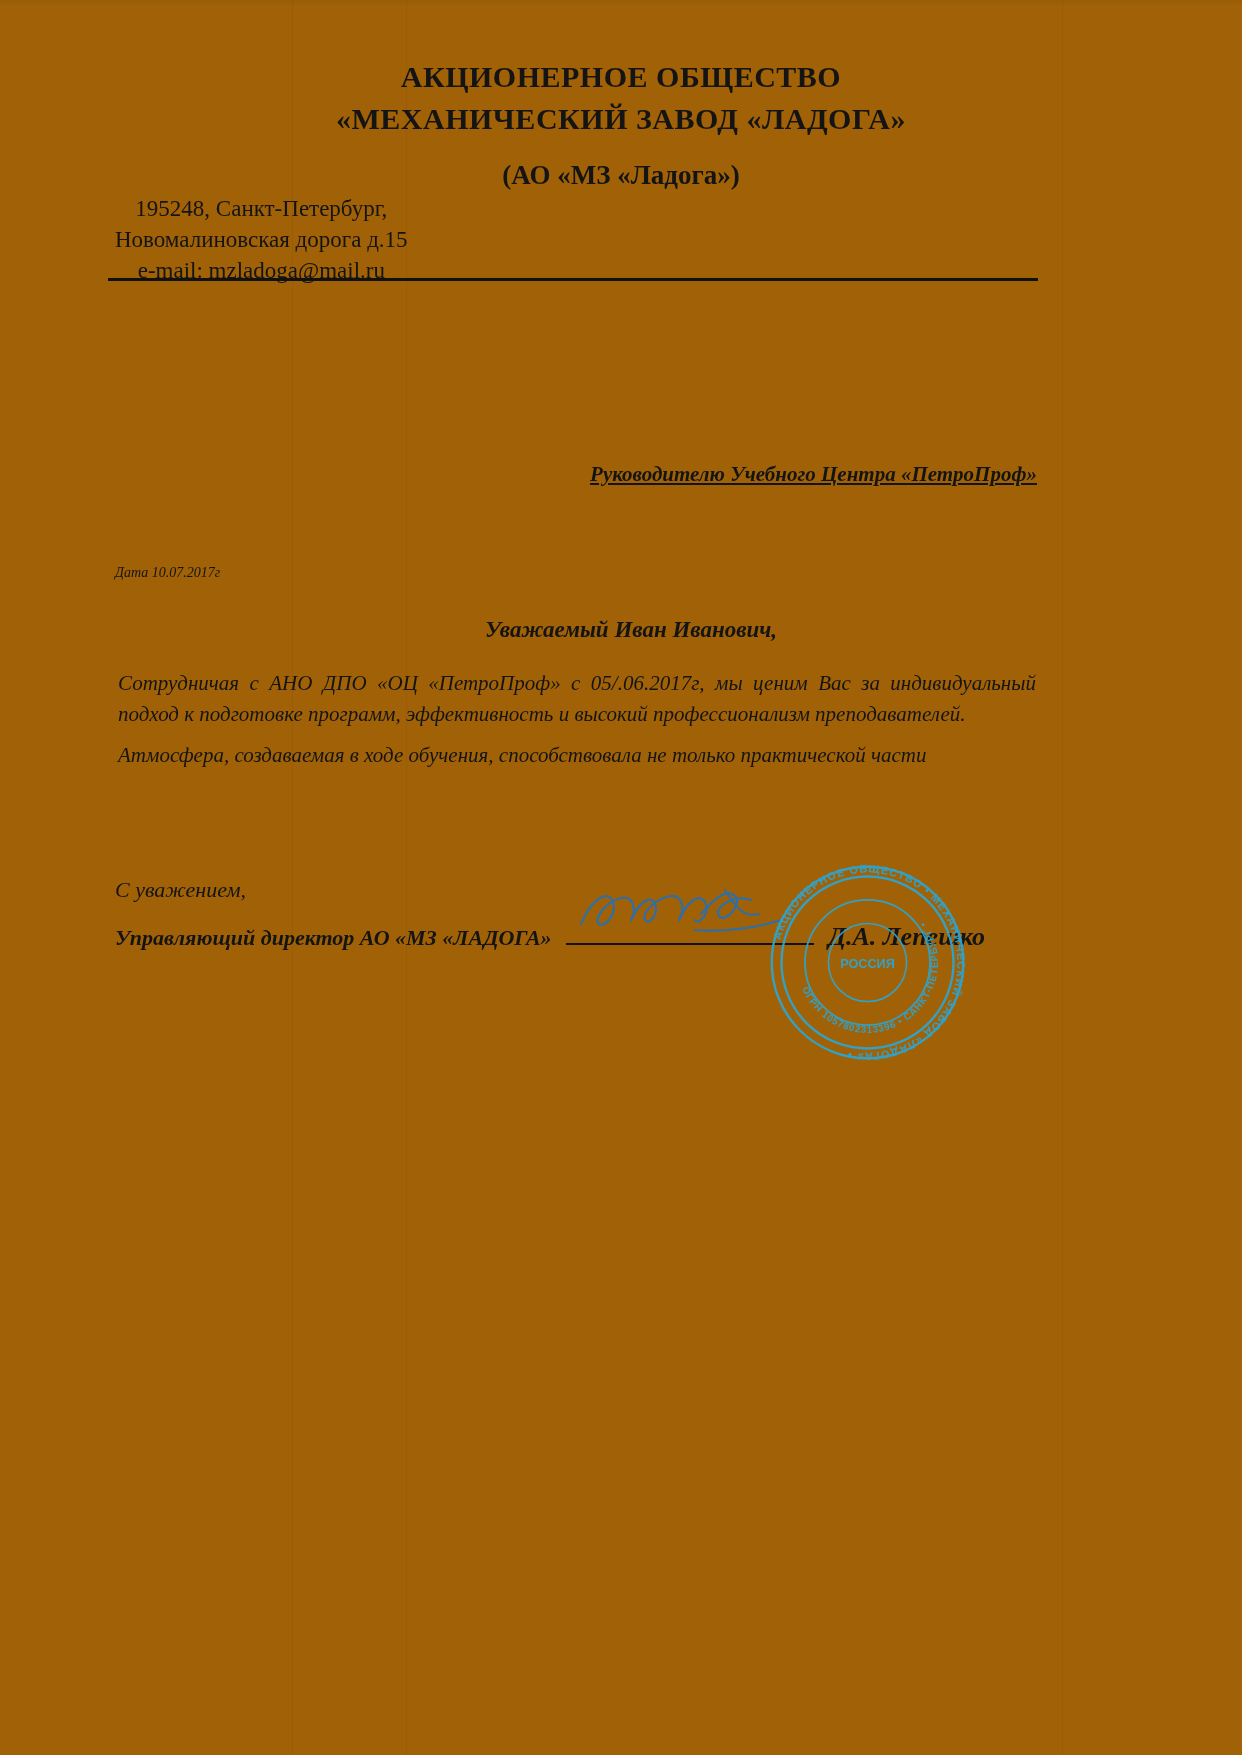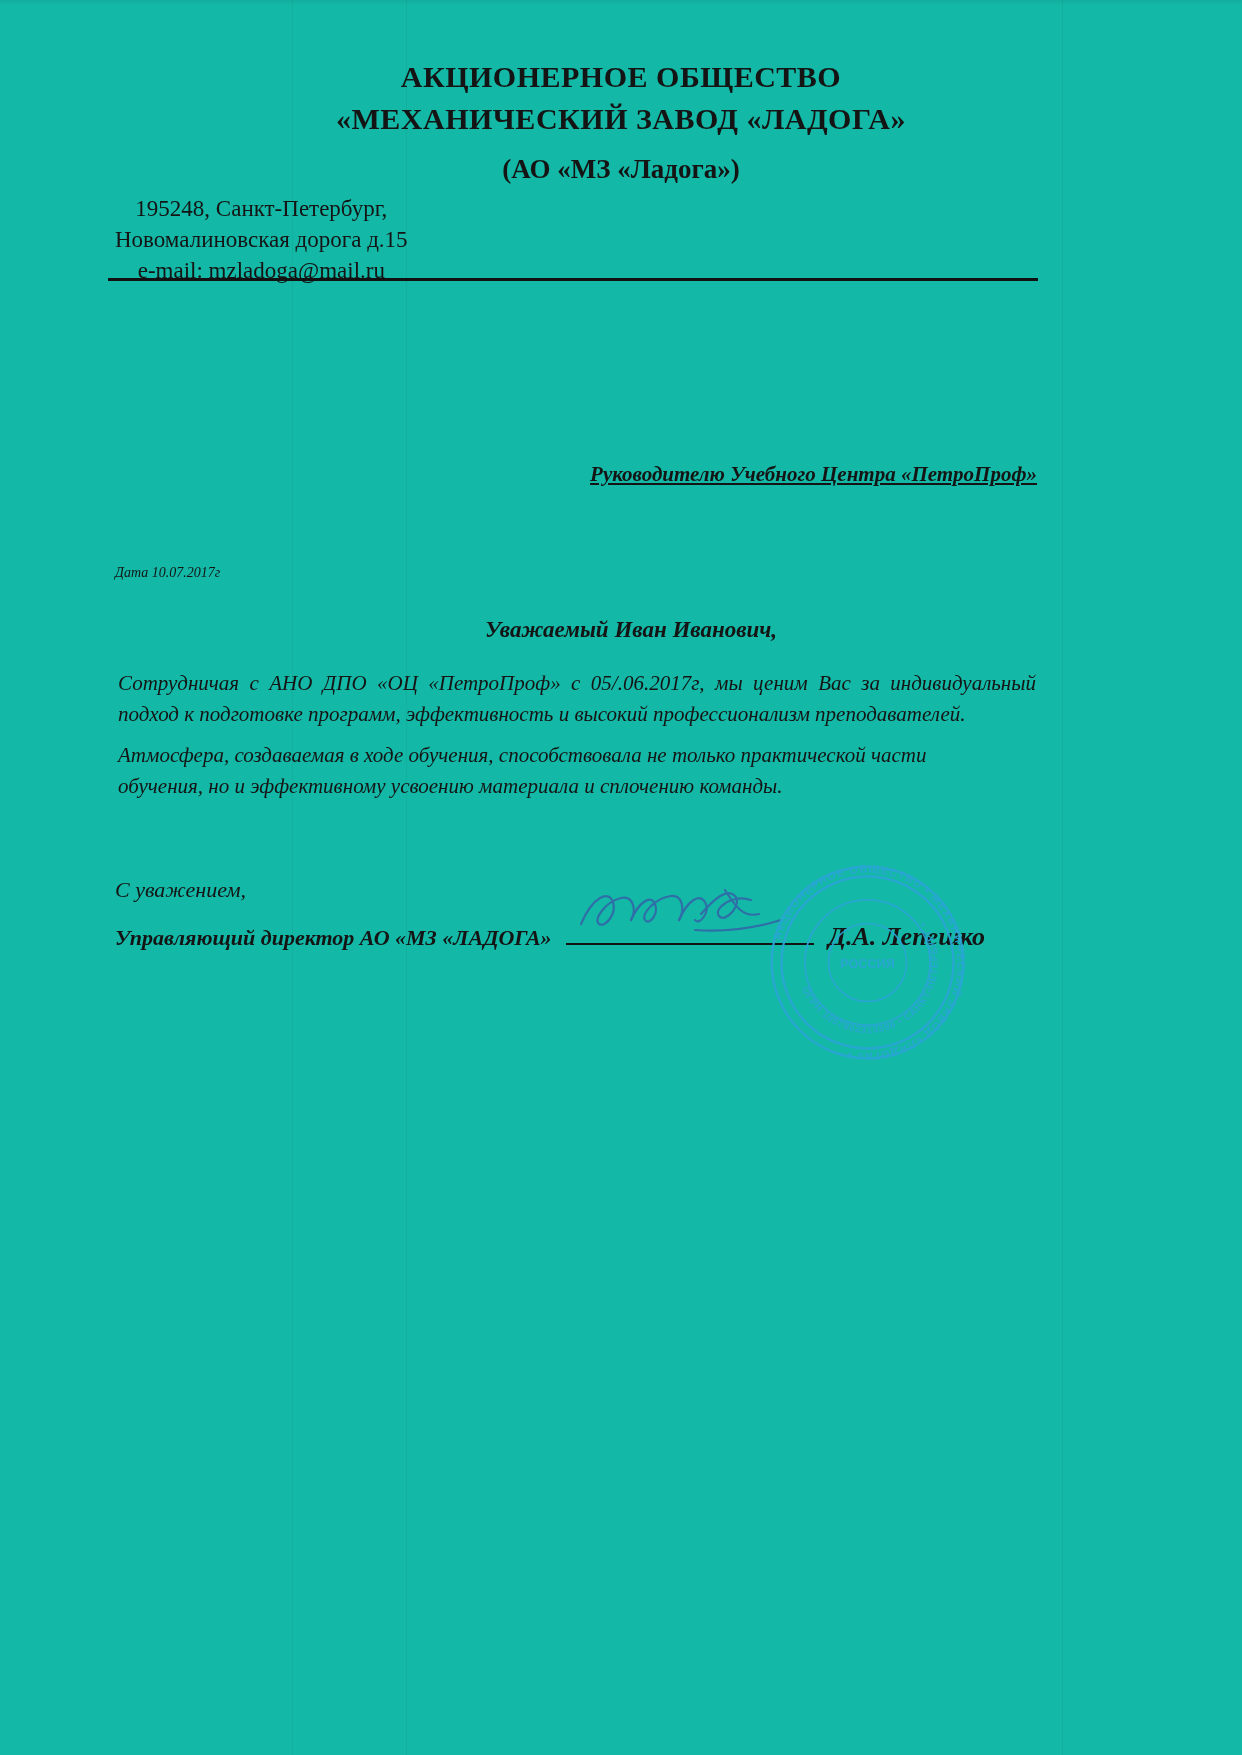--- a/index.html
+++ b/index.html
@@ -12,21 +12,21 @@
     height: 1755px;
     position: relative;
     font-family: "Liberation Serif", "DejaVu Serif", serif;
     color: #141414;
     overflow: hidden;
   }
 
   .page {
     position: absolute;
     inset: 0;
-    background: #14b8a6;
+    background: #a16207;
   }
 
   
   .scan-line {
     position: absolute;
     top: 0;
     bottom: 0;
     width: 1px;
     background: rgba(0,0,0,0.045);
   }
@@ -46,21 +46,21 @@
   .lh-line1, .lh-line2 {
     font-weight: bold;
     font-size: 30px;
     letter-spacing: 0.5px;
     line-height: 42px;
   }
   .lh-line3 {
     font-weight: bold;
     font-size: 27px;
     line-height: 42px;
-    margin-top: 8px;
+    margin-top: 14px;
   }
 
   .contacts {
     position: absolute;
     left: 115px;
     top: 193px;
     font-size: 23px;
     line-height: 31px;
     text-align: center;
   }
@@ -224,21 +224,20 @@
   <div class="addressee">Руководителю Учебного Центра «ПетроПроф»</div>
 
   <div class="date">Дата 10.07.2017г</div>
 
   <div class="salutation">Уважаемый Иван Иванович,</div>
 
   <div class="para para-1">Сотрудничая с АНО ДПО «ОЦ «ПетроПроф» с 05/.06.2017г, мы ценим Вас за индивидуальный подход к подготовке программ, эффективность и высокий профессионализм преподавателей.</div>
 
   <div class="para para-2">
     <span class="ln">Атмосфера, создаваемая в ходе обучения, способствовала не только практической части</span>
-    <span class="ln">обучения, но и эффективному усвоению материала и сплочению команды.</span>
   </div>
 
   <div class="closing">С уважением,</div>
 
   <div class="signature-row">
     <span class="sig-title">Управляющий директор АО «МЗ «ЛАДОГА»</span>
     <span class="sig-line"></span>
     <span class="sig-name">Д.А. Лепешко</span>
   </div>
 

